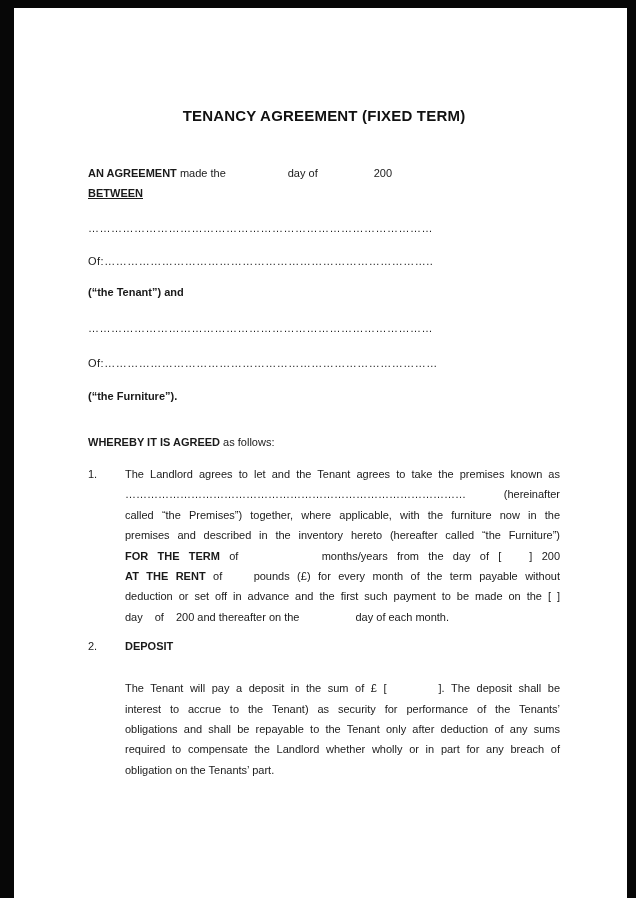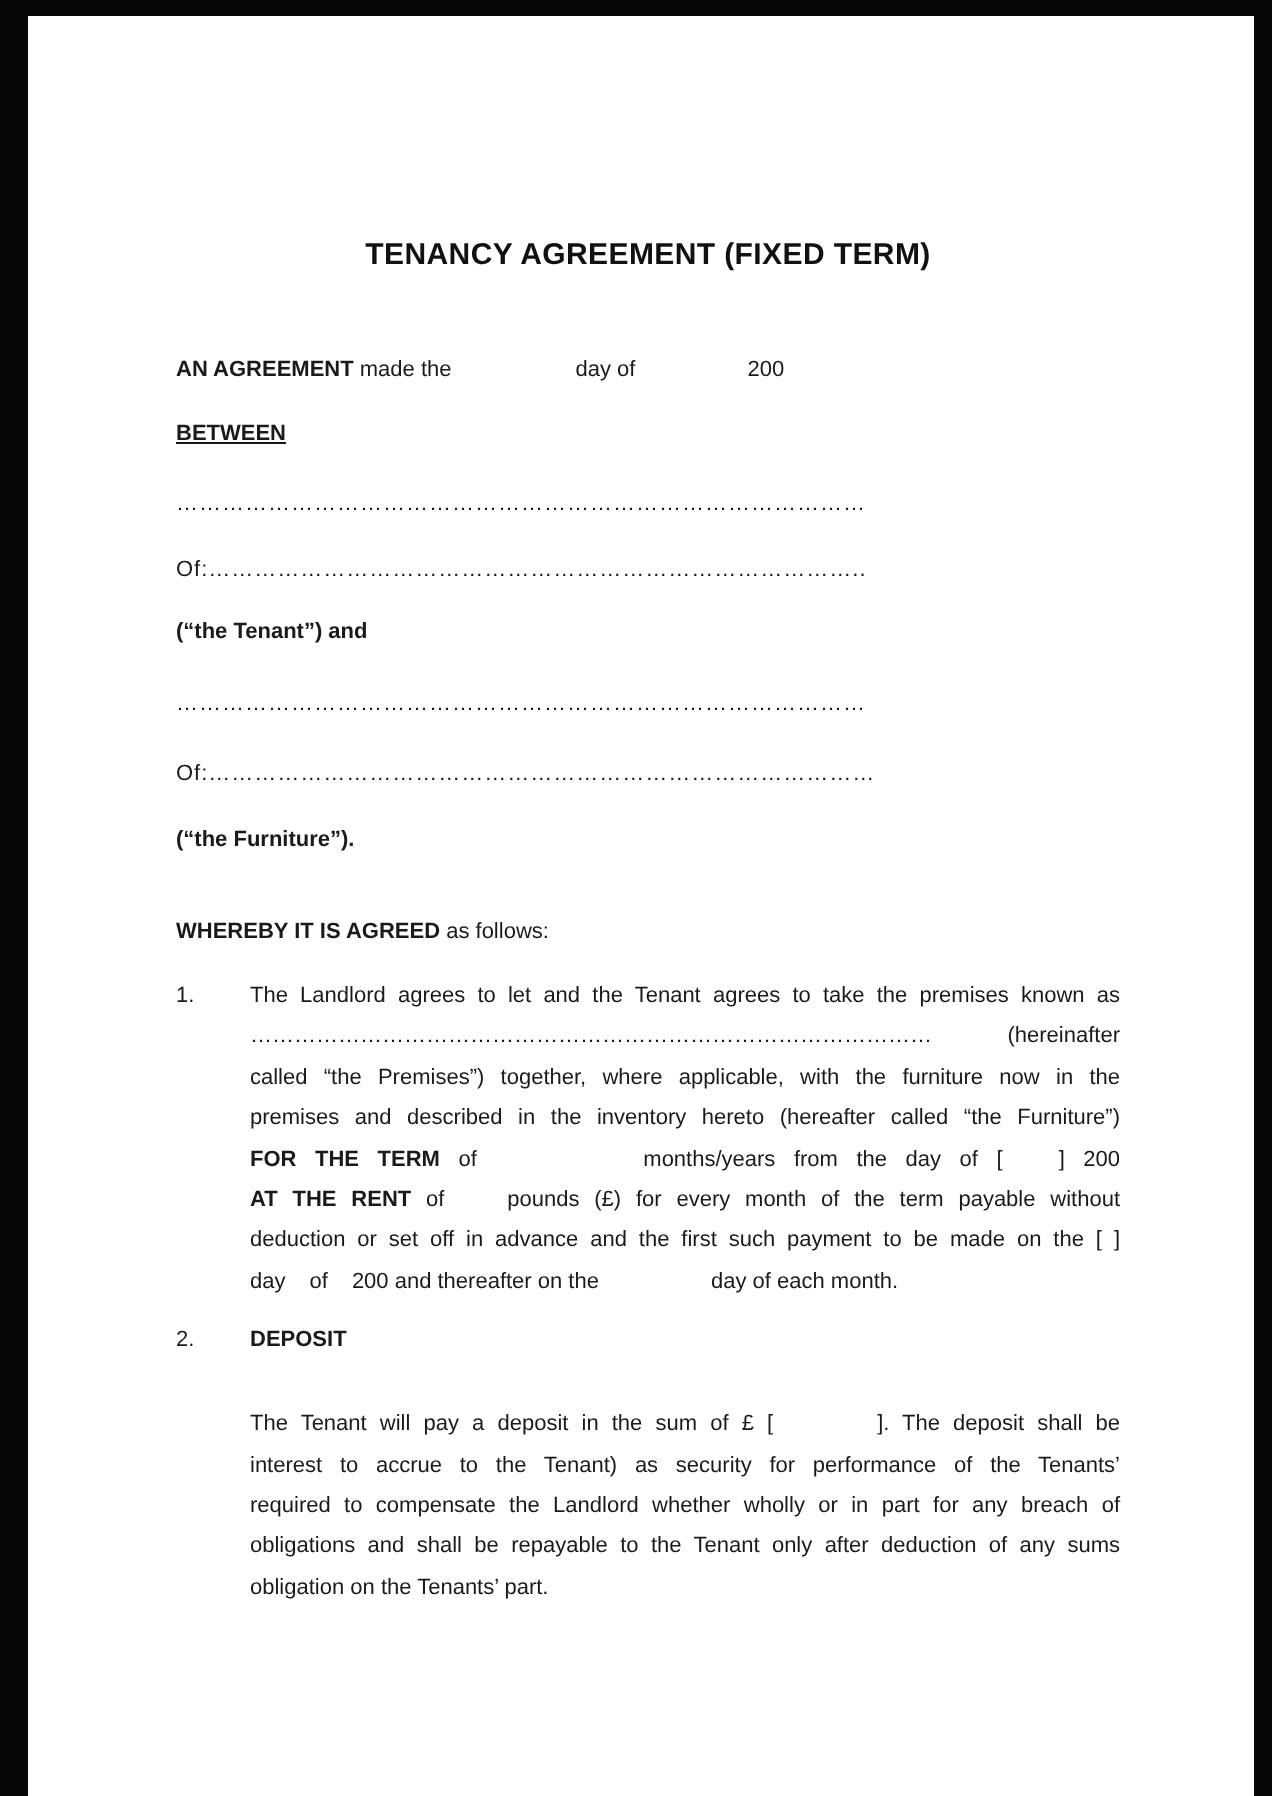--- a/index.html
+++ b/index.html
@@ -10,36 +10,36 @@
     font-family:"Liberation Sans", sans-serif;
     overflow:hidden;
   }
   .page {
     position:absolute;
     top:8px; left:14px;
     width:613px; height:890px;
     background:#ffffff;
     color:#1a1a1a;
     font-size:11px;
-    padding:12px 67px 0 74px;
+    padding:0 67px 0 74px;
   }
   .title {
     margin-top:99px;
     text-align:center;
     font-size:15px;
     font-weight:bold;
     line-height:18px;
     color:#111;
     letter-spacing:0.2px;
   }
   .line { line-height:15px; }
   .b, b { font-weight:bold; }
   .u { text-decoration:underline; }
   .intro       { margin-top:41px; }
-  .between     { margin-top:17px; }
+  .between     { margin-top:5px; }
   .blank1      { margin-top:20px; letter-spacing:0.5px; }
   .of1         { margin-top:18px; letter-spacing:0.5px; }
   .tenant      { margin-top:16px; }
   .blank2      { margin-top:21px; letter-spacing:0.5px; }
   .of2         { margin-top:20px; letter-spacing:0.5px; }
   .landlord    { margin-top:18px; }
   .whereby     { margin-top:31px; }
   .clause      { position:relative; margin-left:37px; }
   .clause1     { margin-top:14px; }
   .clause2head { margin-top:12px; }
@@ -92,18 +92,18 @@
   </div>
 
   <div class="clause clause2head">
     <span class="numh">2.</span>
     <div class="line"><b>DEPOSIT</b></div>
   </div>
 
   <div class="clause clause2body">
     <div class="jl"><span>The Tenant will pay a deposit in the sum of £ [</span><span class="sp w52"></span><span>]. The deposit shall be</span></div>
     <div class="jl">interest to accrue to the Tenant) as security for performance of the Tenants’</div>
+    <div class="jl">obligations and shall be repayable to the Tenant only after deduction of any sums</div>
     <div class="jl">required to compensate the Landlord whether wholly or in part for any breach of</div>
-    <div class="jl">obligations and shall be repayable to the Tenant only after deduction of any sums</div>
     <div class="ln">obligation on the Tenants’ part.</div>
   </div>
 
 </div>
 
 </body></html>

